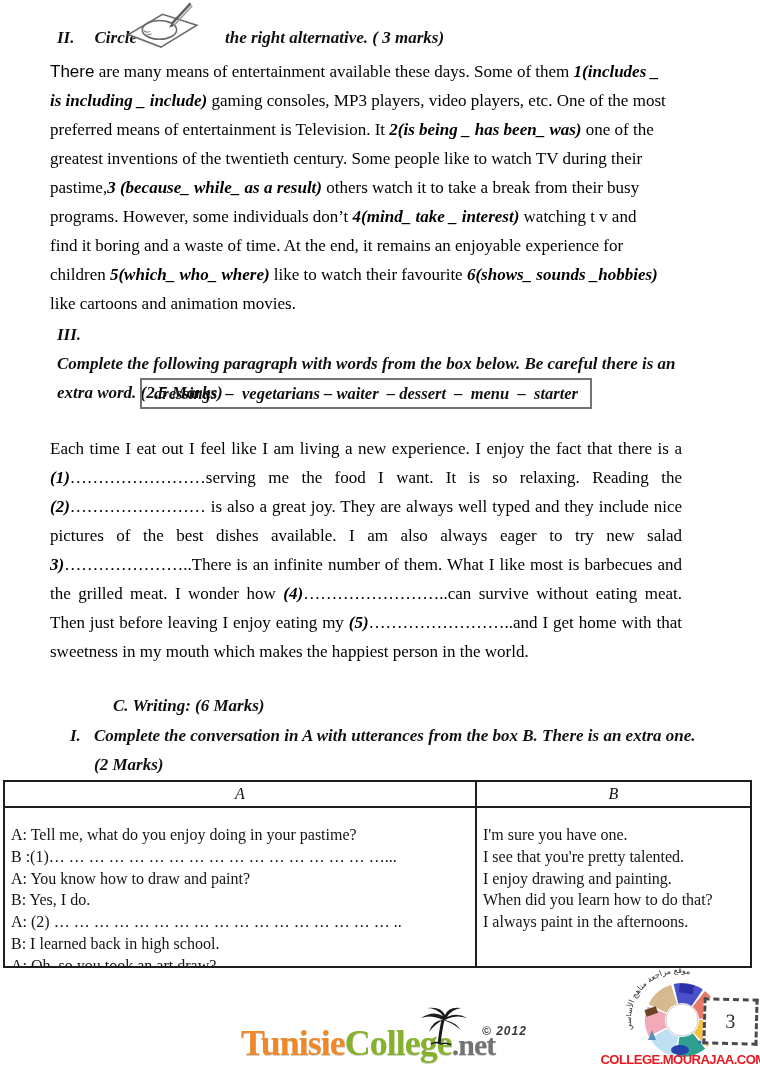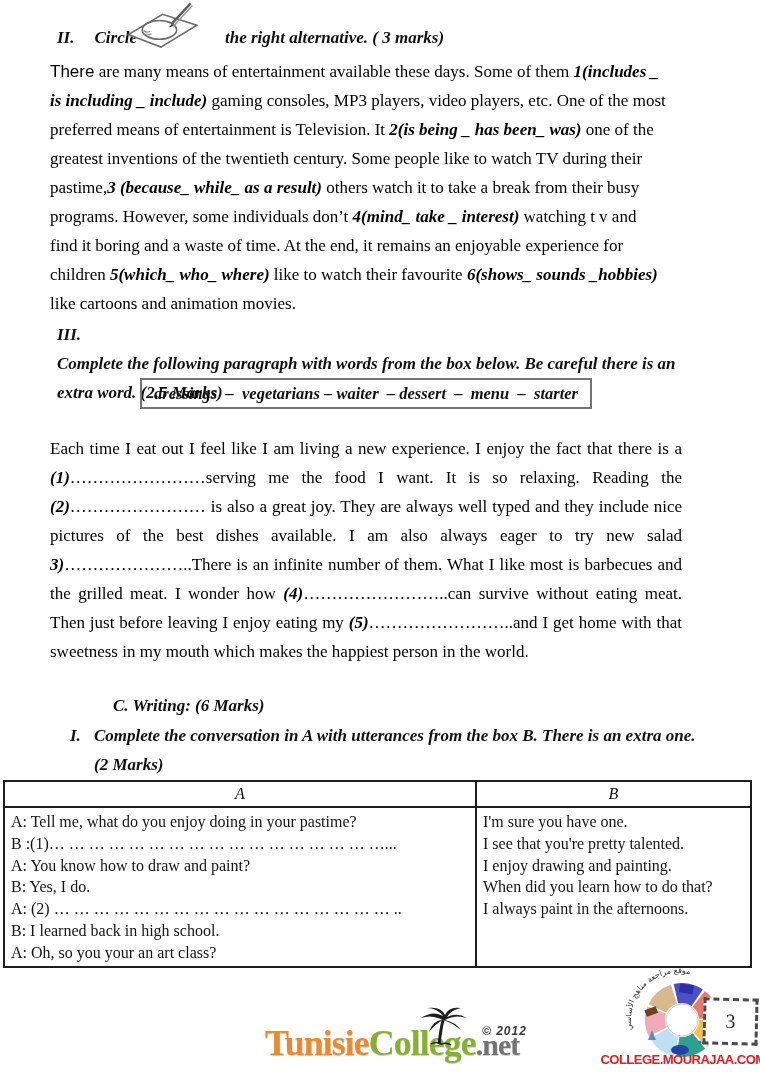--- a/index.html
+++ b/index.html
@@ -58,31 +58,31 @@
     grid-template-columns:472px 1fr;
     grid-template-rows:26px 1fr;
     font-size:16px;
   }
   .conv-table .hcell {
     border-bottom:2px solid #1e1e1e;
     display:flex; align-items:center; justify-content:center;
     font-style:italic; font-size:16px; color:#101010;
   }
   .conv-table .col-a { border-right:2px solid #1e1e1e; }
-  .conv-table .bcell { padding:3px 6px 0 6px; overflow:hidden; }
+  .conv-table .bcell { padding:16px 6px 0 6px; overflow:hidden; }
   .conv-line { line-height:21.8px; white-space:pre-wrap; color:#141414; }
 
   
   .tc-logo {
     position:absolute; left:241px; top:1022px;
     font-family:"Liberation Serif",serif; font-weight:bold; font-size:36px;
     letter-spacing:-1px; white-space:nowrap;
     text-shadow:0 1px 0 rgba(120,120,120,0.35);
   }
-  .tc-logo .p1 { color:#f0882a;margin-left:24px; }
+  .tc-logo .p1 { color:#f0882a; }
   .tc-logo .p2 { color:#85b22c; }
   .tc-logo .p3 { color:#737373; font-size:30px; }
   .palm-icon { position:absolute; left:168px; top:-16px; width:66px; height:40px; }
   .copyright {
     position:absolute; left:241px; top:2px;
     font-family:"Liberation Sans",sans-serif;
     font-size:12px; font-weight:bold; font-style:italic; color:#3a3a3a;
     white-space:nowrap; text-shadow:none; letter-spacing:1px;
   }
 
@@ -147,21 +147,21 @@
   <div class="conv-table">
     <div class="hcell col-a">A</div>
     <div class="hcell">B</div>
     <div class="bcell col-a">
         <div class="conv-line">A: Tell me, what do you enjoy doing in your pastime?</div>
         <div class="conv-line">B :(1)… … … … … … … … … … … … … … … … …...</div>
         <div class="conv-line">A: You know how to draw and paint?</div>
         <div class="conv-line">B: Yes, I do.</div>
         <div class="conv-line">A: (2) … … … … … … … … … … … … … … … … … ..</div>
         <div class="conv-line">B: I learned back in high school.</div>
-        <div class="conv-line">A: Oh, so you your an art class?</div>
+        <div class="conv-line">A: Oh, so you took an art draw?</div>
       </div>
     <div class="bcell">
         <div class="conv-line">I'm sure you have one.</div>
         <div class="conv-line">I see that you're pretty talented.</div>
         <div class="conv-line">I enjoy drawing and painting.</div>
         <div class="conv-line">When did you learn how to do that?</div>
         <div class="conv-line">I always paint in the afternoons.</div>
       </div>
   </div>
 

